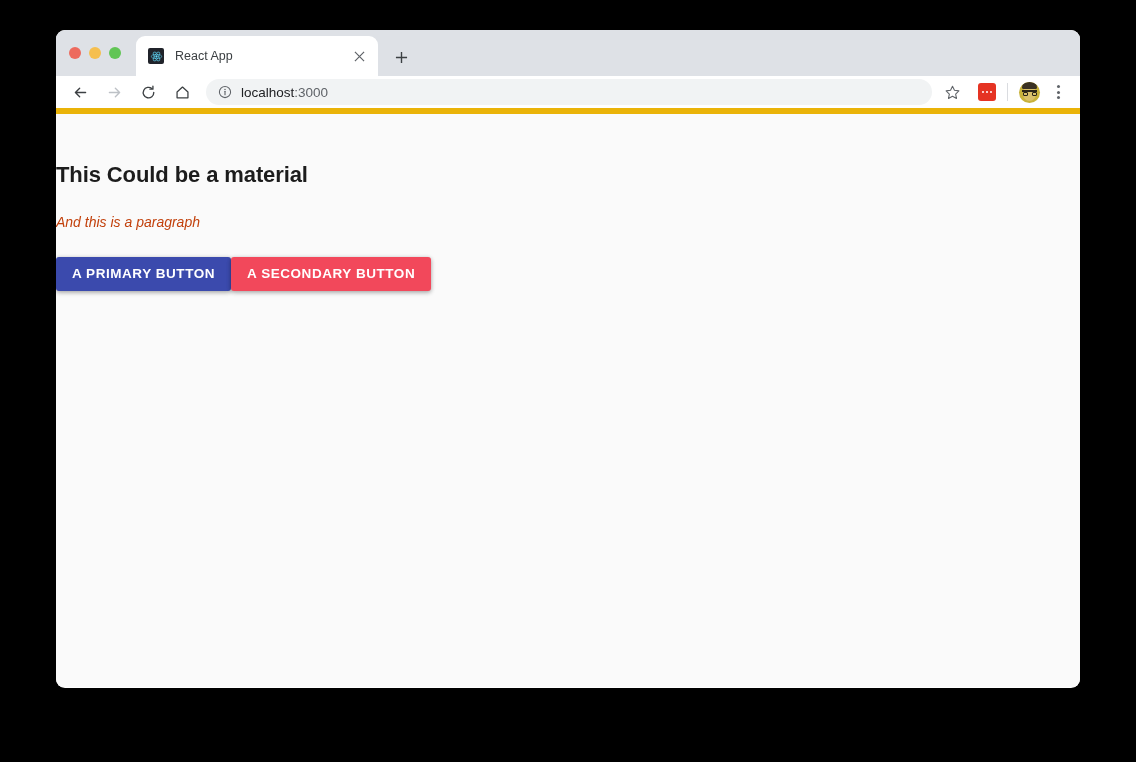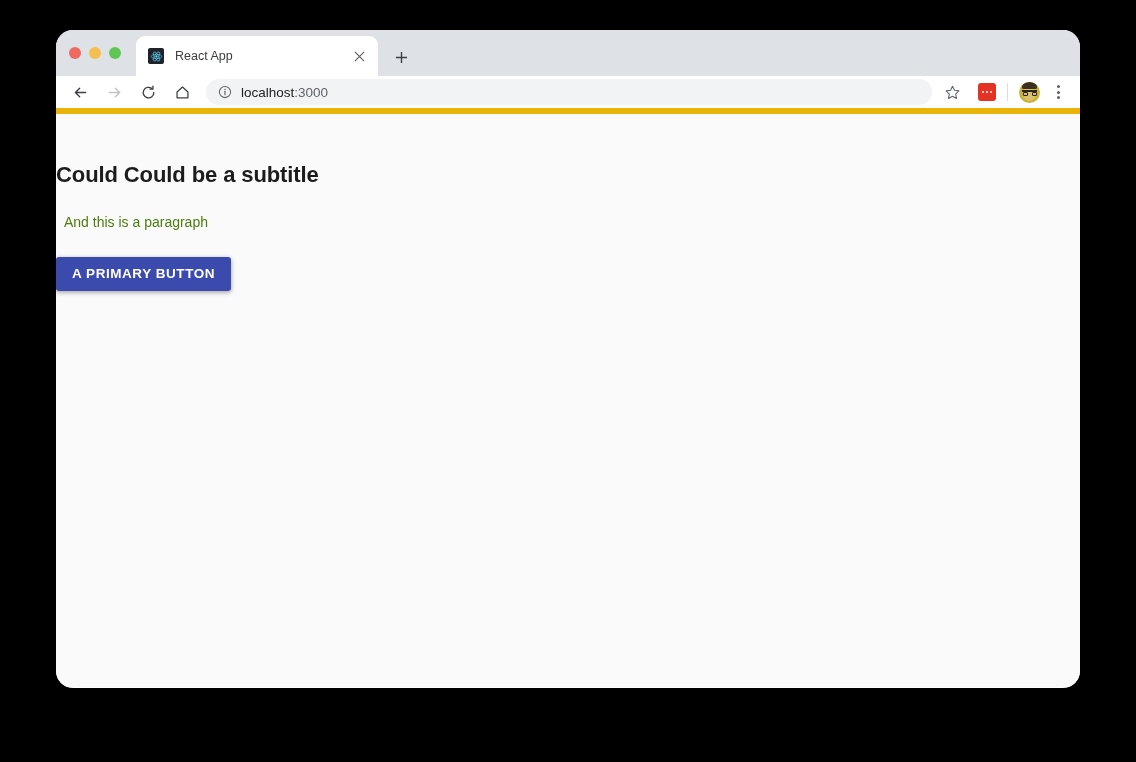--- a/index.html
+++ b/index.html
@@ -15,21 +15,21 @@
     -webkit-font-smoothing: antialiased;
   }
 
   
   .browser-window {
     position: absolute;
     left: 56px;
     top: 30px;
     width: 1024px;
     height: 658px;
-    border-radius: 17px;
+    border-radius: 9px;
     overflow: hidden;
     background: #ffffff;
     box-shadow: 0 6px 26px rgba(0,0,0,0.45);
   }
 
   
   .tab-strip {
     position: relative;
     height: 46px;
     background: #dee1e6;
@@ -276,24 +276,25 @@
   }
   .page-subtitle {
     margin: 26px 0 0 0;
     font-size: 22px;
     line-height: 26px;
     font-weight: bold;
     color: #1c1c1c;
     letter-spacing: -0.1px;
   }
   .page-paragraph {
-    margin: 25px 0 0 8px;
+    margin: 25px 0 0 0;
     font-size: 14px;
     line-height: 18px;
-    color: #4d7c0f;
+    color: #c2410c;
+    font-style: italic;
   }
   .button-row {
     margin-top: 26px;
     display: flex;
     align-items: flex-start;
   }
   .mui-btn {
     border: none;
     outline: none;
     color: #ffffff;
@@ -404,21 +405,22 @@
       <div class="menu-btn">
         <i></i>
           <i></i>
           <i></i>
       </div>
     </div>
   </div>
 
   <div class="viewport">
     <div class="page-inner">
-      <h2 class="page-subtitle">Could Could be a subtitle</h2>
+      <h2 class="page-subtitle">This Could be a material</h2>
       <p class="page-paragraph">And this is a paragraph</p>
       <div class="button-row">
         <button class="mui-btn primary">A PRIMARY BUTTON</button>
+        <button class="mui-btn secondary">A SECONDARY BUTTON</button>
       </div>
     </div>
   </div>
 
 </div>
 
 </body></html>

